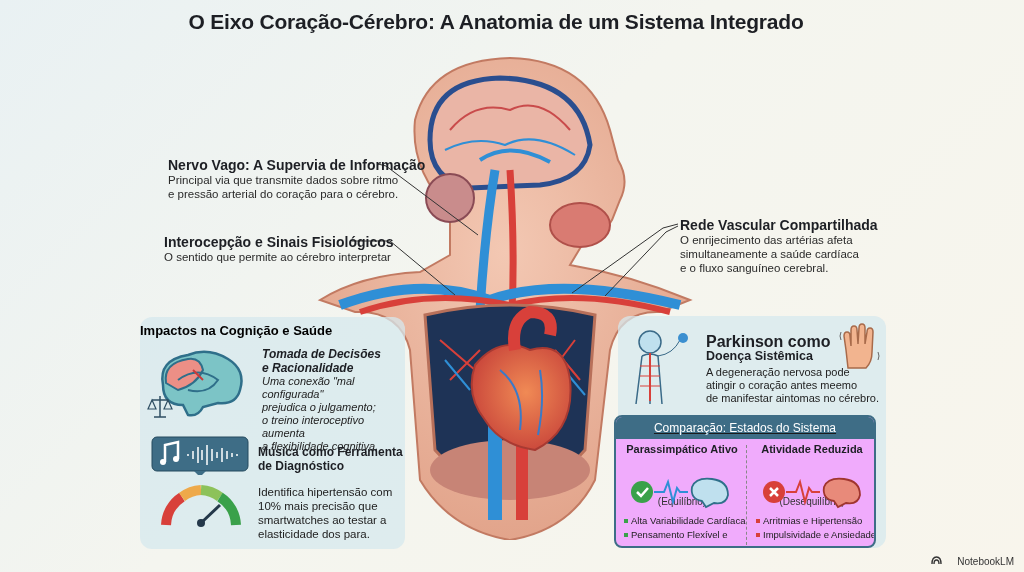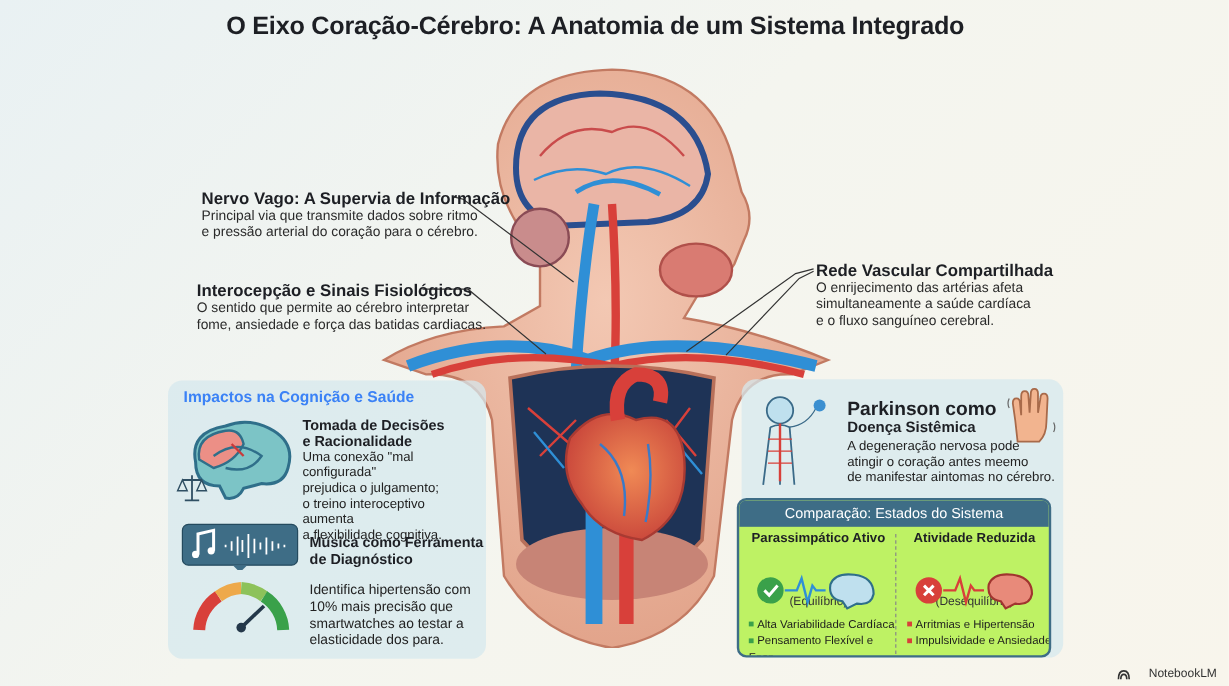--- a/index.html
+++ b/index.html
@@ -20,40 +20,40 @@
   .callout .ct { font-size: 14px; font-weight: bold; color: #1d1f24; line-height: 15px; }
   .callout .cd { font-size: 11.5px; color: #2a2a2a; line-height: 14px; }
 
   .panel {
     position: absolute; background: rgba(214, 232, 238, 0.75);
     border-radius: 12px;
   }
   .panel-left { left: 140px; top: 317px; width: 265px; height: 232px; }
   .panel-right { left: 618px; top: 316px; width: 268px; height: 232px; }
 
-  .ptitle { position: absolute; left: 13px; top: 6px; font-size: 13px; font-weight: bold; color: #3b82f6; }
+  .ptitle { position: absolute; left: 0; top: 6px; font-size: 13px; font-weight: bold; color: #000000; }
   .sub-t { font-size: 12px; font-weight: bold; color: #1d1f24; line-height: 14px; }
   .sub-d { font-size: 11px; color: #222; line-height: 13px; }
 
   .cmp {
     position: absolute; left: 614px; top: 415px; width: 262px; height: 133px;
-    background: #bef264; border: 2px solid #3e6d86; border-radius: 8px; overflow: hidden;
+    background: #f0abfc; border: 2px solid #3e6d86; border-radius: 8px; overflow: hidden; text-decoration: underline;
   }
   .cmp-head {
     height: 22px; background: #3e6d86; color: #fff; text-align: center;
     font-size: 12px; line-height: 22px;
   }
   .cmp-col { position: absolute; top: 26px; width: 128px; text-align: center; }
   .cmp-col .h { font-size: 11px; font-weight: bold; color: #1d1f24; }
   .cmp-col .s { font-size: 10px; color: #333; margin-top: 41px; }
   .cmp-divider { position: absolute; left: 130px; top: 28px; height: 100px; border-left: 1px dashed #888; }
   .cmp-list { position: absolute; top: 97px; left: 0; width: 128px; font-size: 9.5px; line-height: 14px; padding-left: 6px; text-align: left; }
   .cmp-list span.dot { display: inline-block; width: 4px; height: 4px; margin-right: 3px; vertical-align: middle; }
 
-  .brand { position: absolute; right: 10px; bottom: 5px; font-size: 10px; color: #333; display: flex; align-items: flex-end; gap: 15px; }
+  .brand { position: absolute; right: 10px; bottom: 5px; font-size: 10px; color: #333; display: flex; align-items: flex-start; gap: 15px; }
 </style>
 </head>
 <body>
 
 <div class="title">O Eixo Coração-Cérebro: A Anatomia de um Sistema Integrado</div>
 
 <svg class="anatomy" viewBox="0 0 420 490">
   <defs>
     <radialGradient id="skin" cx="50%" cy="40%" r="60%">
       <stop offset="0%" stop-color="#f3c8b3"></stop>
@@ -106,21 +106,20 @@
 
 <div class="callout" style="left:168px; top:158px;">
   <div class="ct">Nervo Vago: A Supervia de Informação</div>
   <div class="cd">Principal via que transmite dados sobre ritmo</div>
   <div class="cd">e pressão arterial do coração para o cérebro.</div>
 </div>
 
 <div class="callout" style="left:164px; top:235px;">
   <div class="ct">Interocepção e Sinais Fisiológicos</div>
   <div class="cd">O sentido que permite ao cérebro interpretar</div>
-  <div class="cd">fome, ansiedade e força das batidas cardiacas.</div>
 </div>
 
 <div class="callout" style="left:680px; top:218px;">
   <div class="ct">Rede Vascular Compartilhada</div>
   <div class="cd">O enrijecimento das artérias afeta</div>
   <div class="cd">simultaneamente a saúde cardíaca</div>
   <div class="cd">e o fluxo sanguíneo cerebral.</div>
 </div>
 
 <div class="panel panel-left">
@@ -130,21 +129,21 @@
     <path d="M15 40 Q10 15 40 10 Q60 2 80 14 Q98 25 92 45 Q88 60 70 58 L55 62 Q50 72 40 70 L35 60 Q15 60 15 40 Z" fill="#7cc4c6" stroke="#2f6f8a" stroke-width="2.5"></path>
     <path d="M18 38 Q15 18 40 14 Q52 12 55 25 Q48 40 30 45 Z" fill="#ec8f86" stroke="#2f6f8a" stroke-width="2"></path>
     <path d="M30 35 Q50 20 70 35 Q60 50 40 45" stroke="#2f6f8a" stroke-width="2" fill="none"></path>
     <path d="M45 25 L55 35" stroke="#c93a3a" stroke-width="2"></path>
   </svg>
   <svg style="position:absolute;left:6px;top:76px;width:28px;height:28px" viewBox="0 0 28 28">
     <path d="M14 3 L14 24 M6 7 L22 7 M8 24 L20 24" stroke="#2f4f63" stroke-width="1.5" fill="none"></path>
     <path d="M6 7 L2 16 L10 16 Z M22 7 L18 16 L26 16 Z" stroke="#2f4f63" stroke-width="1.2" fill="none"></path>
   </svg>
 
-  <div style="position:absolute;left:112px;top:30px;width:145px;">
+  <div style="position:absolute;left:122px;top:30px;width:145px;font-style:italic;">
     <div class="sub-t">Tomada de Decisões</div>
     <div class="sub-t">e Racionalidade</div>
     <div class="sub-d">Uma conexão "mal configurada"</div>
     <div class="sub-d">prejudica o julgamento;</div>
     <div class="sub-d">o treino interoceptivo aumenta</div>
     <div class="sub-d">a flexibilidade cognitiva.</div>
   </div>
 
   <svg style="position:absolute;left:10px;top:118px;width:100px;height:40px" viewBox="0 0 100 40">
     <rect x="2" y="2" width="96" height="34" rx="5" fill="#3e6d86" stroke="#244a5e"></rect>

